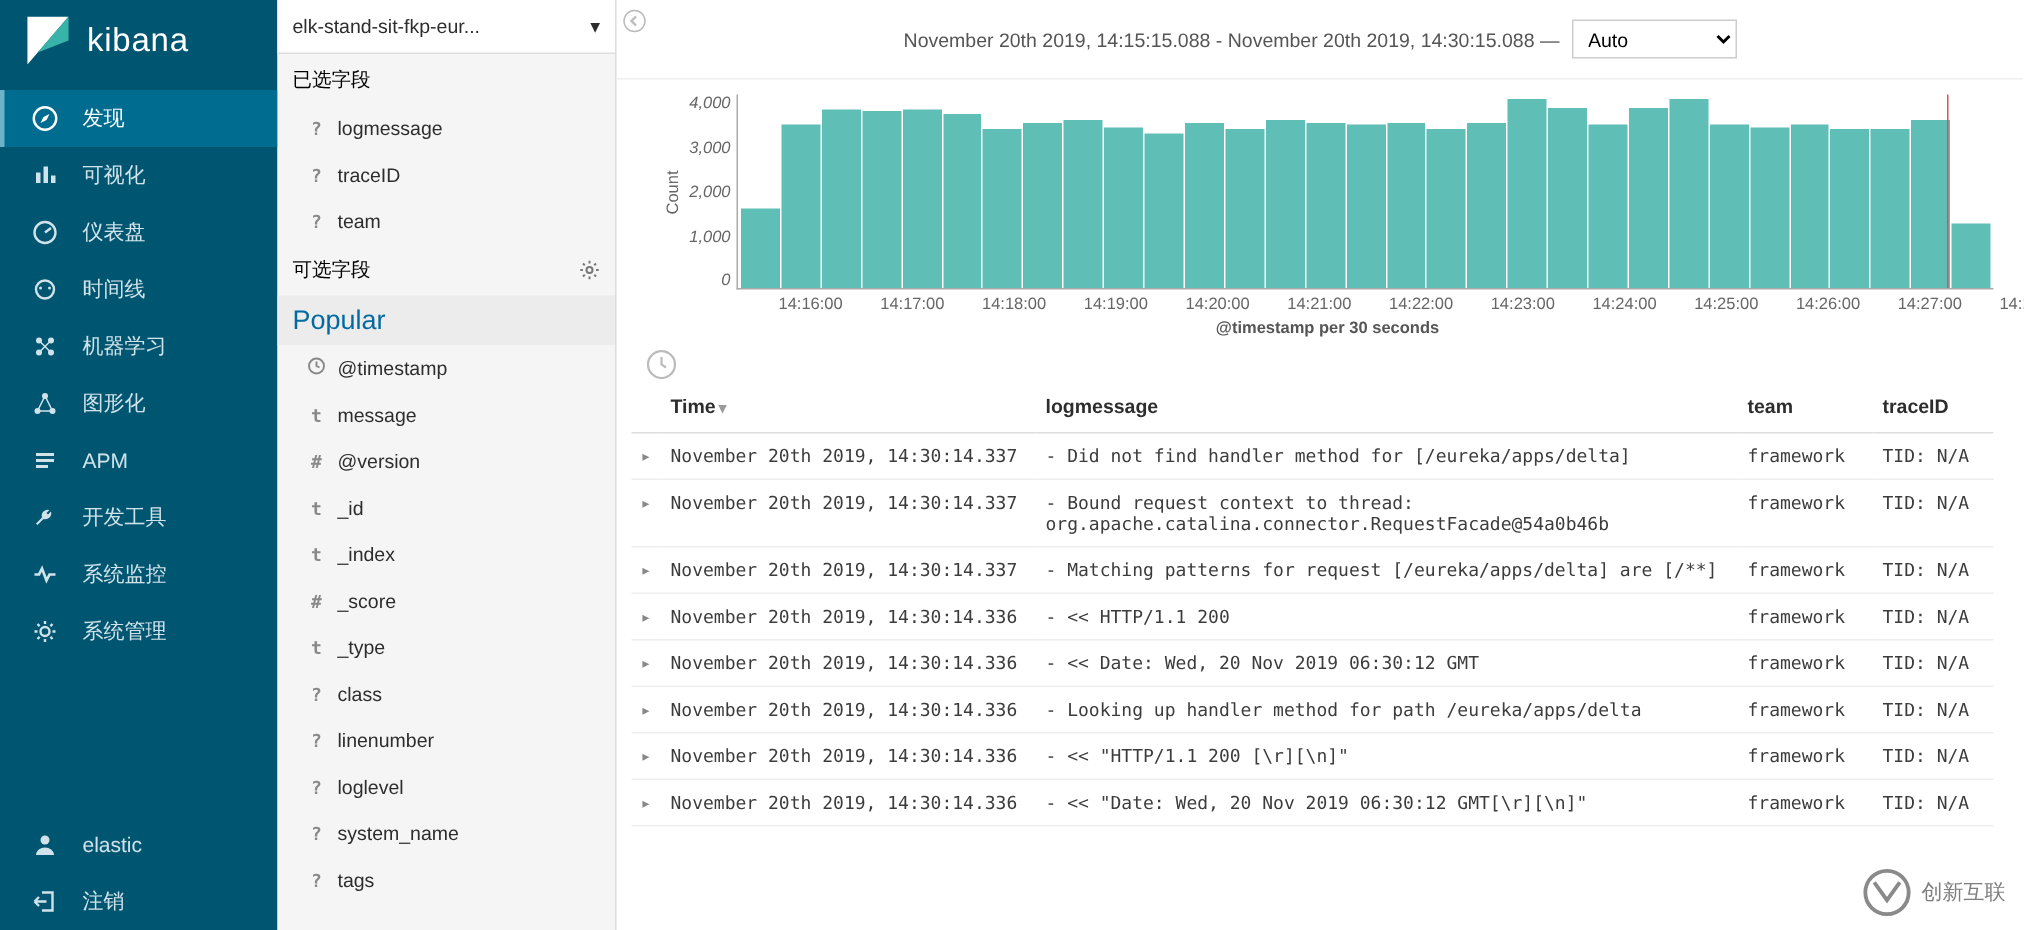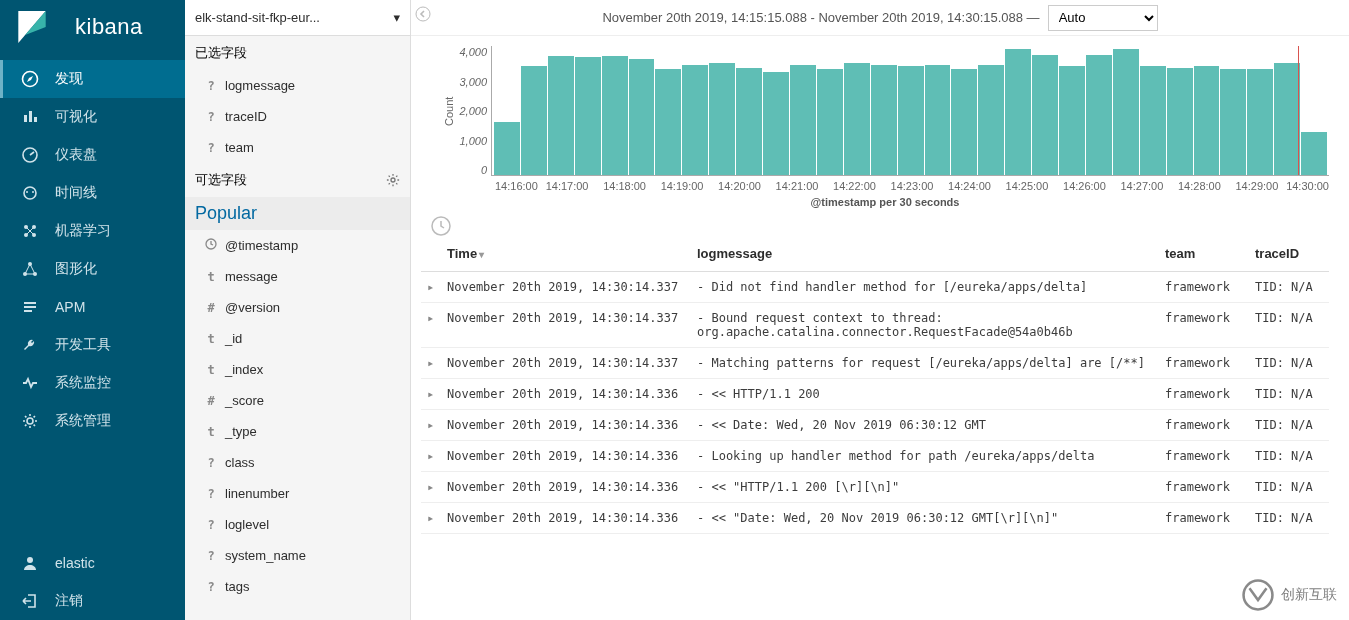--- a/index.html
+++ b/index.html
@@ -1,21 +1,21 @@
 <!DOCTYPE html>
 <html><head>
 <meta charset="utf-8">
 <style>
 * { box-sizing: border-box; margin: 0; padding: 0; }
 body { font-family: -apple-system, "Helvetica Neue", Arial, sans-serif; font-size: 13px; color: #2D2D2D; background: #fff; width: 1349px; height: 620px; overflow: hidden; }
 .app { display: flex; height: 620px; }
 
 
 .nav { width: 185px; background: #005571; color: #d0e3ea; display: flex; flex-direction: column; }
-.nav-logo { display: flex; align-items: center; gap: 29px; padding: 12px 18px 18px 18px; height: 60px; }
+.nav-logo { display: flex; align-items: center; gap: 12px; padding: 12px 18px 18px 18px; height: 60px; }
 .nav-logo svg { width: 28px; height: 32px; }
 .nav-logo span { font-size: 22px; font-weight: 400; color: #fff; letter-spacing: .5px; }
 .nav-item { display: flex; align-items: center; gap: 16px; padding: 10px 18px; cursor: pointer; font-size: 14px; border-left: 3px solid transparent; }
 .nav-item.active { background: #006d90; border-left-color: #6db2c7; color: #fff; }
 .nav-item svg { width: 18px; height: 18px; flex-shrink: 0; }
 .nav-spacer { flex: 1; }
 .nav-bottom { }
 
 
 .fields { width: 226px; background: #f5f5f5; border-right: 1px solid #ddd; display: flex; flex-direction: column; font-size: 13px; }
@@ -24,31 +24,31 @@
 .section-label { padding: 8px 10px; color: #000; font-size: 13px; }
 .section-label.row { display:flex; justify-content:space-between; align-items:center; }
 .field-row { display: flex; align-items: center; gap: 8px; padding: 8px 10px 8px 20px; cursor: pointer; }
 .field-type { width: 12px; text-align: center; color: #898989; font-weight: bold; font-family: monospace; font-size: 12px; }
 .popular-label { padding: 6px 10px; color: #0369a1; background: #ececec; font-size: 18px; }
 .gear { width:14px;height:14px;cursor:pointer;}
 
 
 .main { flex: 1; display: flex; flex-direction: column; overflow: hidden; position: relative; }
 .collapse-handle { position:absolute; left:4px; top:6px; width:16px;height:16px; color:#999; cursor:pointer;}
-.time-header { height: 36px; display: flex; align-items: center; justify-content: center; gap: 8px; border-bottom: 1px solid #eee; font-size: 13px; color: #555; position:relative;}
+.time-header { height: 53px; display: flex; align-items: center; justify-content: center; gap: 8px; border-bottom: 1px solid #eee; font-size: 13px; color: #555; position:relative;}
 .time-header select { height: 26px; width: 110px; border: 1px solid #ccc; background: #fff; padding: 0 6px; font-size:13px;}
 .chart-area { padding: 10px 20px 4px 30px; }
 .chart-box { display:flex; }
 .ylabel { writing-mode: vertical-rl; transform: rotate(180deg); font-size:11px; color:#666; text-align:center; padding:0 2px;}
 .yaxis { display:flex; flex-direction:column; justify-content:space-between; align-items:flex-end; height:130px; font-size:11px; color:#666; width:34px; padding-right:4px;font-style:italic;}
 .plot { flex:1; height:130px; border-left:1px solid #aaa; border-bottom:1px solid #aaa; position:relative; display:flex; align-items:flex-end; gap:1px; padding:0 2px;}
 .bar { flex:1; background:#5fbeb5; }
 .red-line { position:absolute; top:0; bottom:0; width:1px; background:#d9534f; right:30px;}
 .xaxis { display:flex; gap:1px; padding-left:54px; margin-top:4px; font-size:11px; color:#666;}
-.xaxis span { flex:2; text-align:center; white-space:nowrap;}
+.xaxis span { flex:2; text-align:left; white-space:nowrap;margin-left:24px;}
 .xaxis span:first-child, .xaxis span:last-child { flex:1;}
 .xlabel { text-align:center; font-size:11px; color:#555; margin-top:4px; font-weight:bold;}
 .back-btn { width:20px;height:20px;color:#aaa;margin:4px 0 0 20px;cursor:pointer;}
 .table { flex:1; overflow:auto; padding:0 20px 0 10px; font-size:12.5px;}
 table { width:100%; border-collapse:collapse; }
 th { text-align:left; padding:10px 6px; font-weight:bold; font-size:13px; border-bottom:1px solid #ddd; color:#2d2d2d;}
 td { padding:8px 6px; vertical-align:top; border-bottom:1px solid #eee; font-family:Menlo,Consolas,monospace; font-size:12px; color:#3c3c3c;}
 .expand-cell { width:20px; cursor:pointer; color:#888;}
 .time-col { width:250px; white-space:nowrap;}
 .team-col { width:90px;}

